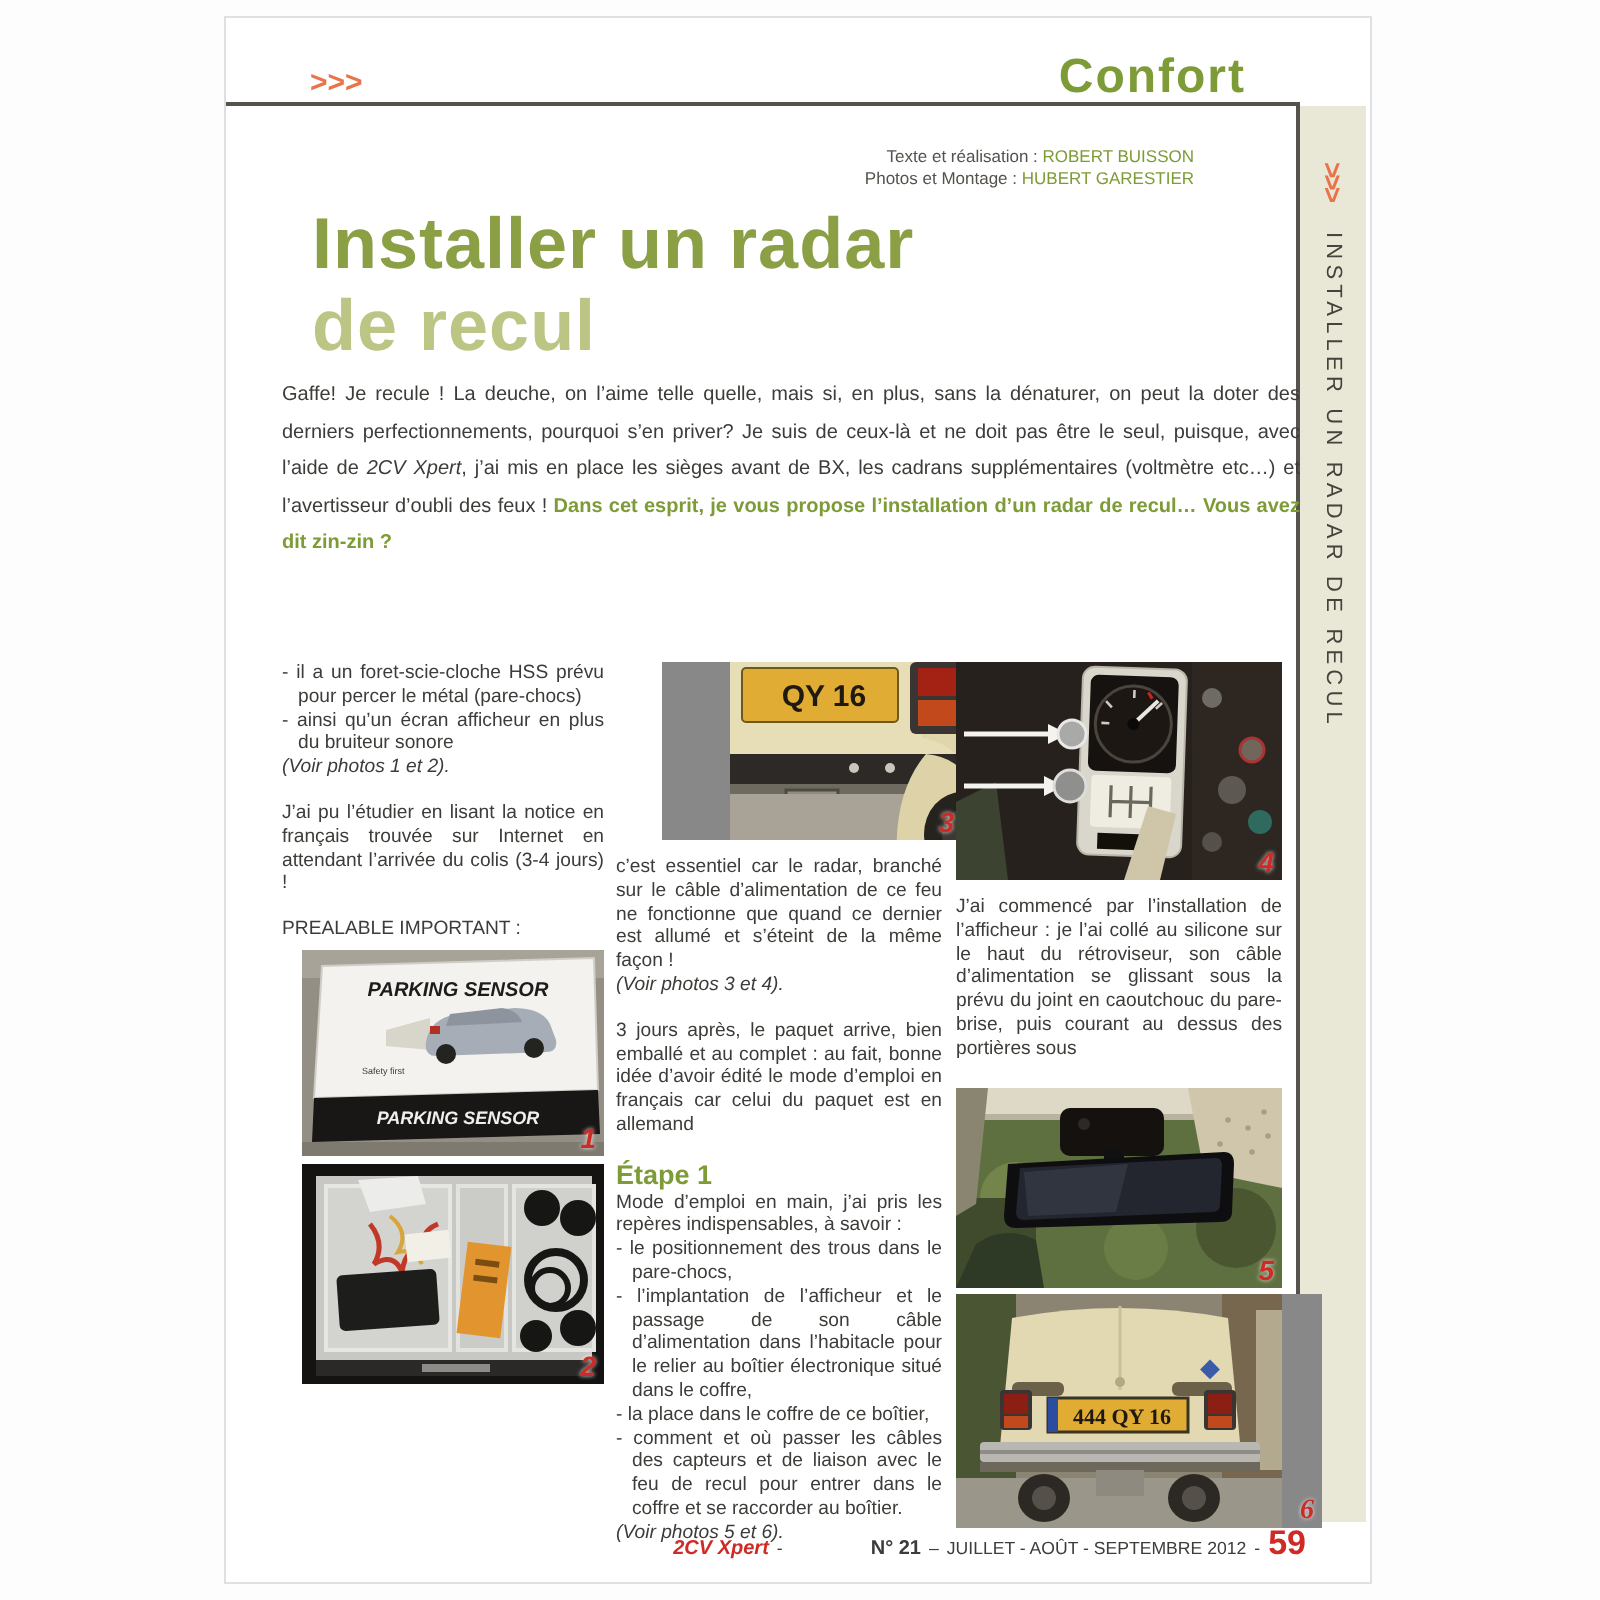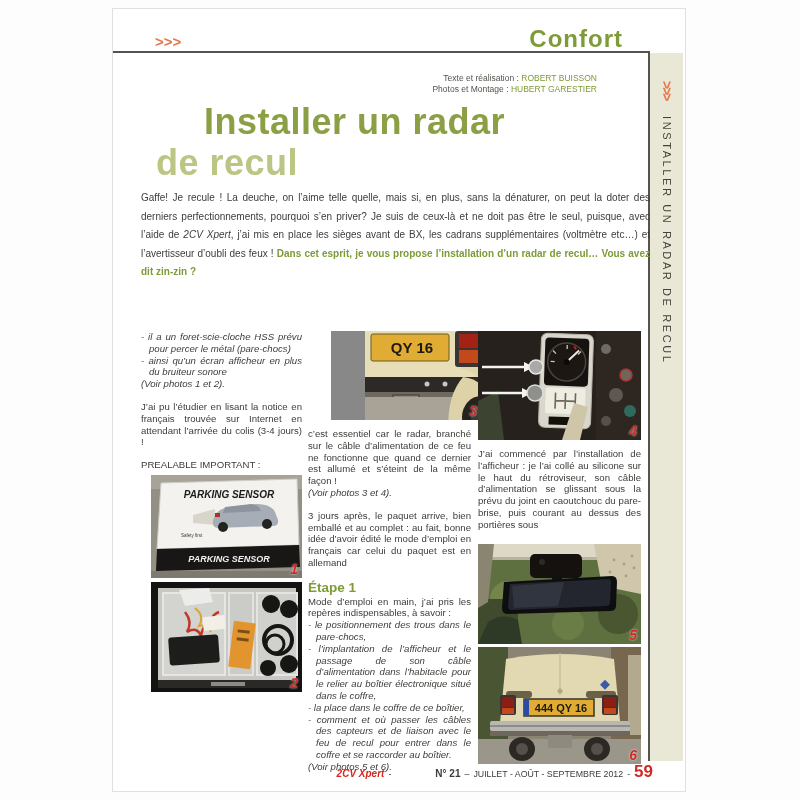--- a/index.html
+++ b/index.html
@@ -24,54 +24,54 @@
   .sidebar { position: absolute; right: 2px; top: 44px; width: 35px; height: 708px;
              background: #e9e8d6; border-left: 2px solid #56534f;
              display: flex; flex-direction: column; align-items: center; }
   .sb-arrows { writing-mode: vertical-rl; color: #e8744b; font-weight: bold; font-size: 14px;
                margin-top: 28px; letter-spacing: -2px; }
   .sb-title { writing-mode: vertical-rl; margin-top: 16px; color: #45443c; font-size: 11px;
               letter-spacing: 2.6px; white-space: nowrap; }
 
   
   .title { position: absolute; left: 43px; top: 92px; line-height: 41px; font-weight: 900; font-size: 36px; letter-spacing: 0.5px; }
-  .title .t1 { display: block; color: #8b9f45; margin-left: 48px; }
+  .title .t1 { display: block; color: #8b9f45; }
   .title .t2 { display: block; color: #bcc583; }
 
   
   .intro { position: absolute; left: 28px; top: 180px; width: 509px;
            font-size: 10px; line-height: 18.6px; color: #3e3c39; text-align: justify; }
   .intro i { font-style: italic; }
   .intro b { color: #7d9b36; font-weight: 900; }
 
   
   .col { position: absolute; top: 322px; height: 438px; font-size: 9.6px; line-height: 11.8px;
          color: #3e3c39; }
   .col1 { left: 28px;  width: 161px; }
   .col2 { left: 195px; width: 163px; }
   .col3 { left: 365px; width: 163px; }
   .col p { text-align: justify; margin-bottom: 0; }
   .col .gap { height: 11px; }
-  .col .bullet { padding-left: 8px; text-indent: -8px; text-align: justify; font-style: italic; }
+  .col .bullet { padding-left: 8px; text-indent: -8px; text-align: justify; }
   .col .see { font-style: italic; }
   .col b { font-weight: bold; }
   .col .subhead { font-weight: normal; }
   .etape { color: #7d9b36; font-weight: 900; font-size: 13.5px; margin: 2px 0 2px; }
 
   
   .photo { position: relative; background: #888; overflow: hidden; }
   .photo svg { display: block; }
   .badge { position: absolute; right: 4px; bottom: 2px; color: #cf2a25; font-weight: 900;
            font-size: 14px; font-style: italic; text-shadow: 0 0 2px rgba(255,255,255,0.85); }
   .ph1 { width: 151px; height: 103px; margin-left: 10px; margin-top: 4px; }
   .ph2 { width: 151px; height: 110px; margin-left: 10px; margin-top: 4px; }
   .ph3 { width: 150px; height: 89px; margin-left: 23px; margin-bottom: 8px; padding-left: 34px; }
   .ph4 { width: 163px; height: 109px; margin-bottom: 8px; }
   .ph5 { width: 163px; height: 100px; margin-top: 13px; }
-  .ph6 { width: 163px; height: 117px; margin-top: 3px; }
+  .ph6 { width: 183px; height: 117px; margin-top: 3px; font-family: Liberation Serif, serif; }
 
   
   .footer { position: absolute; right: 32px; top: 753px; white-space: nowrap;
             font-size: 8.8px; color: #3e3c39; display: flex; align-items: baseline; gap: 4px; }
   .footer .mag { color: #cf2a25; font-weight: 900; font-style: italic; font-size: 10px; }
   .footer .issue { font-weight: 900; font-size: 10px; margin-left: 40px; }
   .footer .pageno { color: #cf2a25; font-weight: 900; font-size: 17px; }
 </style>
 </head>
 <body>

